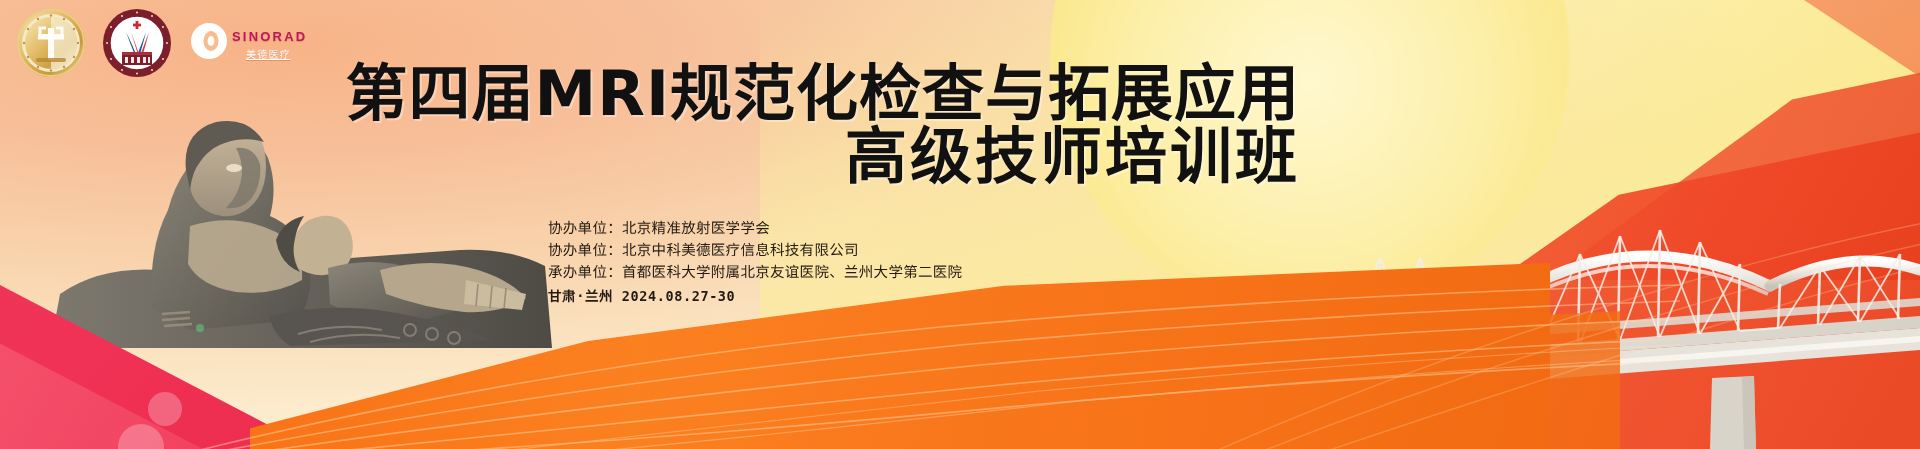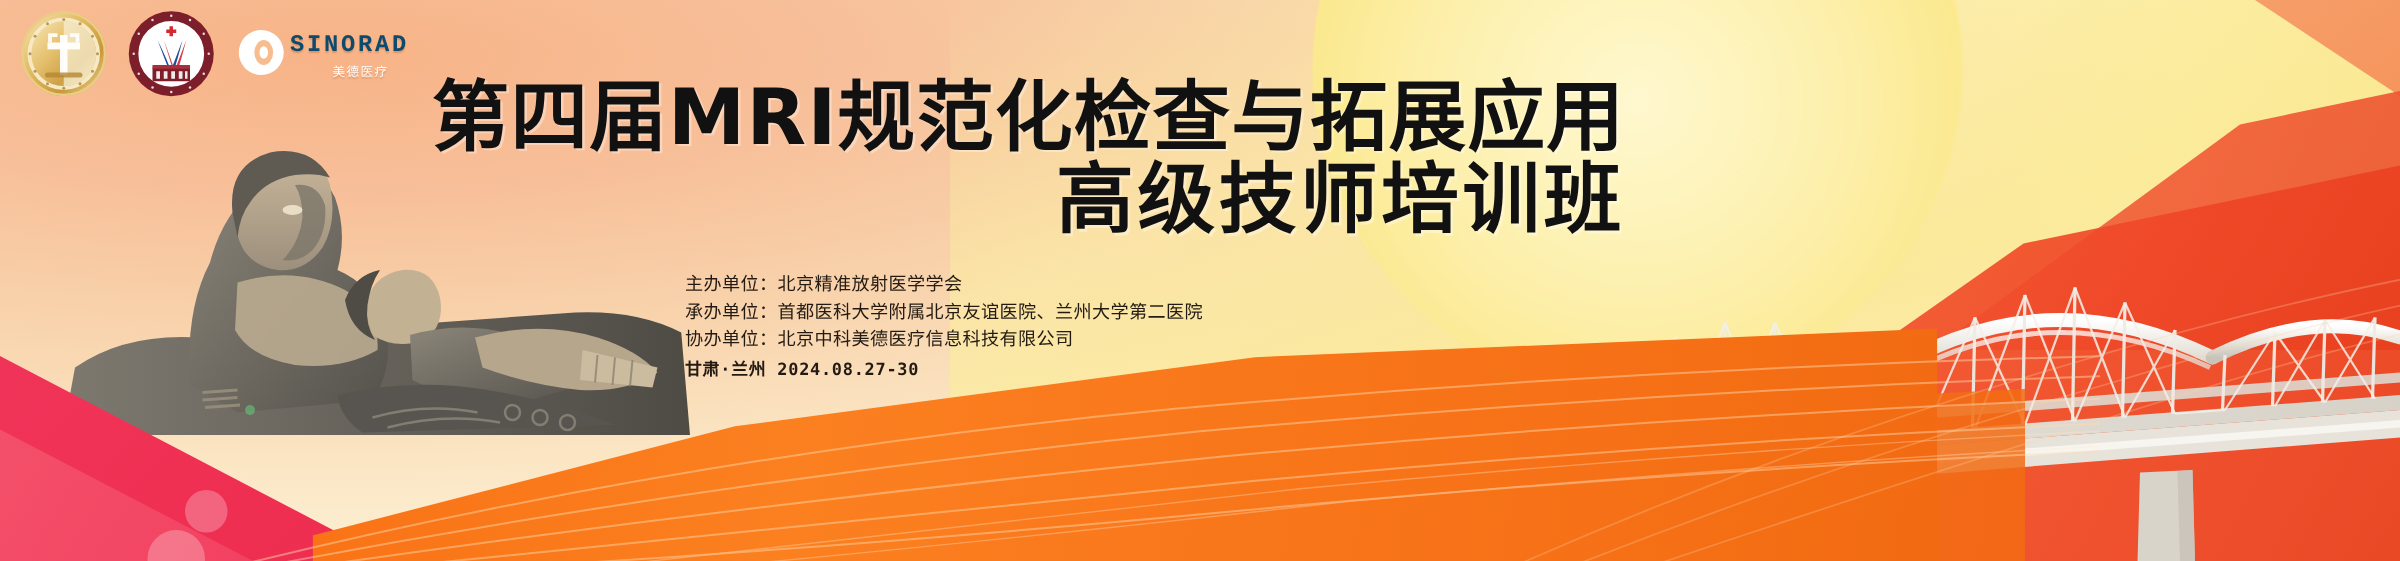--- a/index.html
+++ b/index.html
@@ -139,29 +139,30 @@
     gap:16px;
     z-index:12;
   }
   .logo{ position:relative; }
   .logo-wrap{ display:flex; align-items:center; }
   .sinorad{
     display:flex; flex-direction:column; align-items:flex-start;
     margin-left:2px;
   }
   .sinorad-en{
-    color:#0c4a6e; font-weight:700; letter-spacing:2.2px;
-    font-size:19px; line-height:1;
-    font-family:Liberation Mono, monospace;
+    color:#be185d; font-weight:700; letter-spacing:2.2px;
+    font-size:13px; line-height:1;
+    font-family:Liberation Sans, sans-serif;
     text-shadow:0 1px 1px rgba(180,90,40,.35);
   }
   .sinorad-cn{
     color:#ffffff; font-size:10px; letter-spacing:1.2px;
-    margin-top:3px; margin-left:34px;
+    margin-top:3px; margin-left:14px;
     text-shadow:0 1px 1px rgba(180,90,40,.35);
+    text-decoration:underline;
   }
 
   
   .title-block{
     position:absolute;
     left:0; top:62px;
     width:1300px;
     text-align:right;
     z-index:10;
   }
@@ -169,21 +170,21 @@
     font-family:"DejaVu Sans","Liberation Sans",sans-serif;
     font-weight:700;
     font-size:62px;
     line-height:1.04;
     letter-spacing:1px;
     color:#111111;
     text-shadow:2px 2px 0 rgba(255,255,255,.35);
     white-space:nowrap;
   }
   .title-line2{
-    font-family:Liberation Serif, serif;
+    font-family:Liberation Mono, monospace;
     font-weight:700;
     font-size:62px;
     line-height:1.16;
     letter-spacing:3px;
     color:#111111;
     text-shadow:2px 2px 0 rgba(255,255,255,.35);
     white-space:nowrap;
     margin-left:30px;
   }
 
@@ -499,19 +500,19 @@
       </div>
     </div>
   </div>
 
   <div class="title-block">
     <div class="title-line1">第四届MRI规范化检查与拓展应用</div>
     <div class="title-line2">高级技师培训班</div>
   </div>
 
   <div class="info">
-    <div>主办单位：北京精准放射医学学会</div>
+    <div>协办单位：北京精准放射医学学会</div>
+    <div>协办单位：北京中科美德医疗信息科技有限公司</div>
     <div>承办单位：首都医科大学附属北京友谊医院、兰州大学第二医院</div>
-    <div>协办单位：北京中科美德医疗信息科技有限公司</div>
     <div class="place">甘肃·兰州  2024.08.27-30</div>
   </div>
 
 </div>
 
 </body></html>

